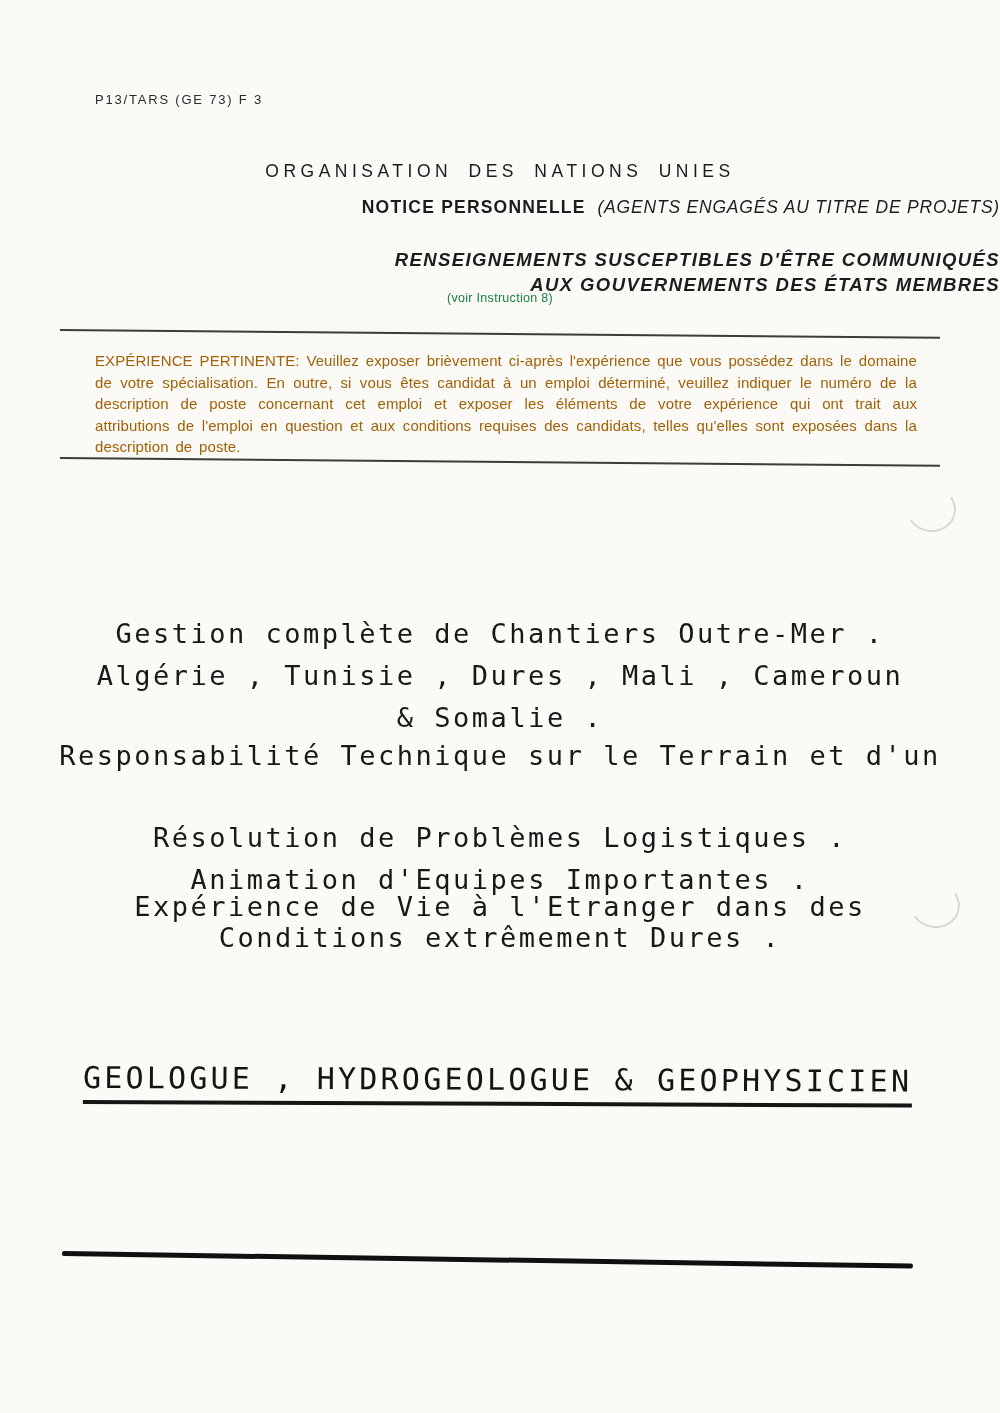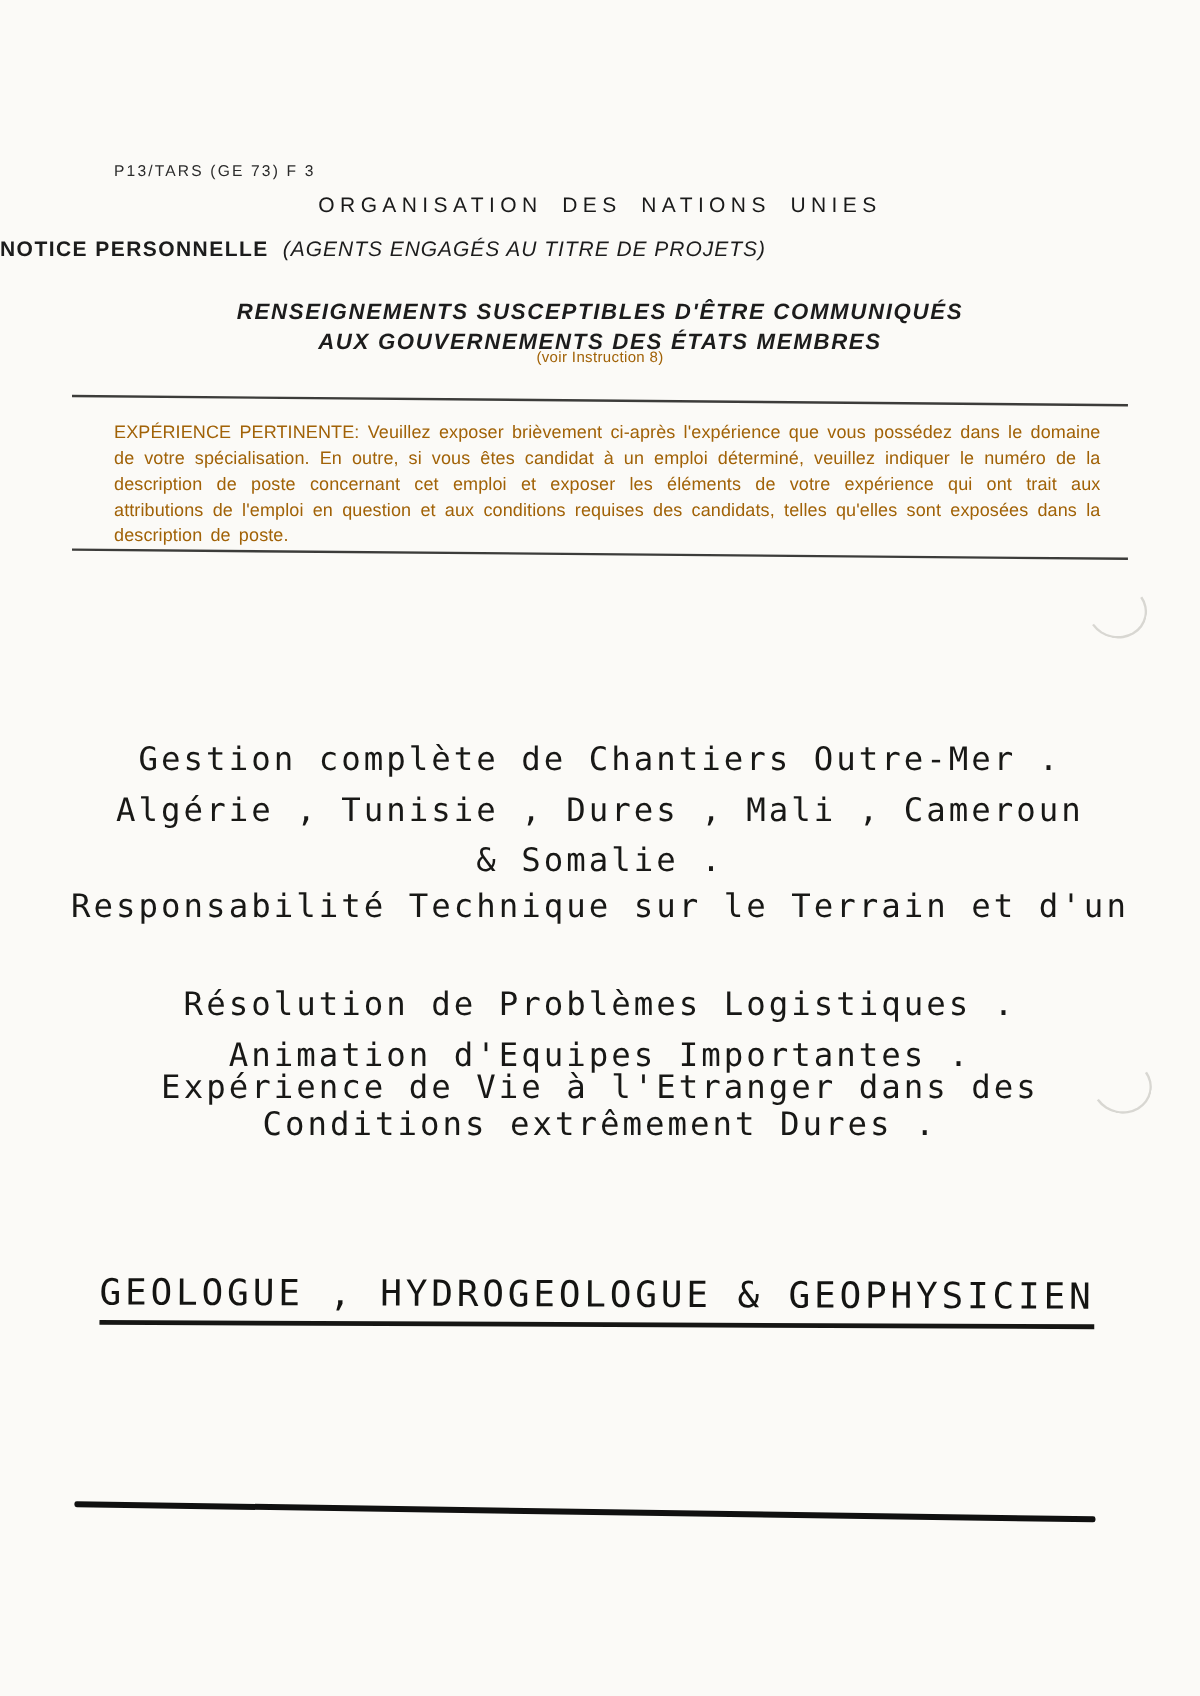--- a/index.html
+++ b/index.html
@@ -11,44 +11,44 @@
   .page {
     position: relative;
     width: 1000px; height: 1413px;
     background: #fbfaf7;
     color: #1c1c1c;
     overflow: hidden;
   }
 
   .form-code {
     position: absolute; top: 92px; left: 95px;
-    font-size: 13px; letter-spacing: 1.8px; color: #2b2b2b; margin-top: 43px;
+    font-size: 13px; letter-spacing: 1.8px; color: #2b2b2b;
   }
 
   .org-title {
     position: absolute; top: 161px; left: 0; width: 100%;
     text-align: center; font-size: 17.5px;
     letter-spacing: 4.5px; word-spacing: 7px; color: #1a1a1a;
   }
 
   .notice-line {
     position: absolute; top: 197px; left: 0; width: 100%;
-    text-align: left; font-size: 17.5px; white-space: nowrap;
+    text-align: right; font-size: 17.5px; white-space: nowrap;
   }
   .notice-bold { font-weight: bold; letter-spacing: 1.2px; }
   .notice-italic { font-style: italic; letter-spacing: 0.8px; margin-left: 7px; }
 
   .subtitle {
     position: absolute; top: 247px; left: 0; width: 100%;
-    text-align: center; font-weight: bold; font-style: italic;
+    text-align: right; font-weight: bold; font-style: italic;
     font-size: 18.5px; letter-spacing: 1.4px; line-height: 25px;
   }
   .subtitle-note {
     position: absolute; top: 291px; left: 0; width: 100%;
-    text-align: center; font-size: 12.5px; letter-spacing: 0.3px; color: #a16207;
+    text-align: center; font-size: 12.5px; letter-spacing: 0.3px; color: #15803d;
   }
 
   .rule {
     position: absolute; left: 60px; width: 880px; height: 2px;
     background: #3c3c3a; transform-origin: left center; transform: rotate(0.5deg);
   }
   .rule-top { top: 329px; }
   .rule-mid { top: 457px; }
 
   .instructions {

